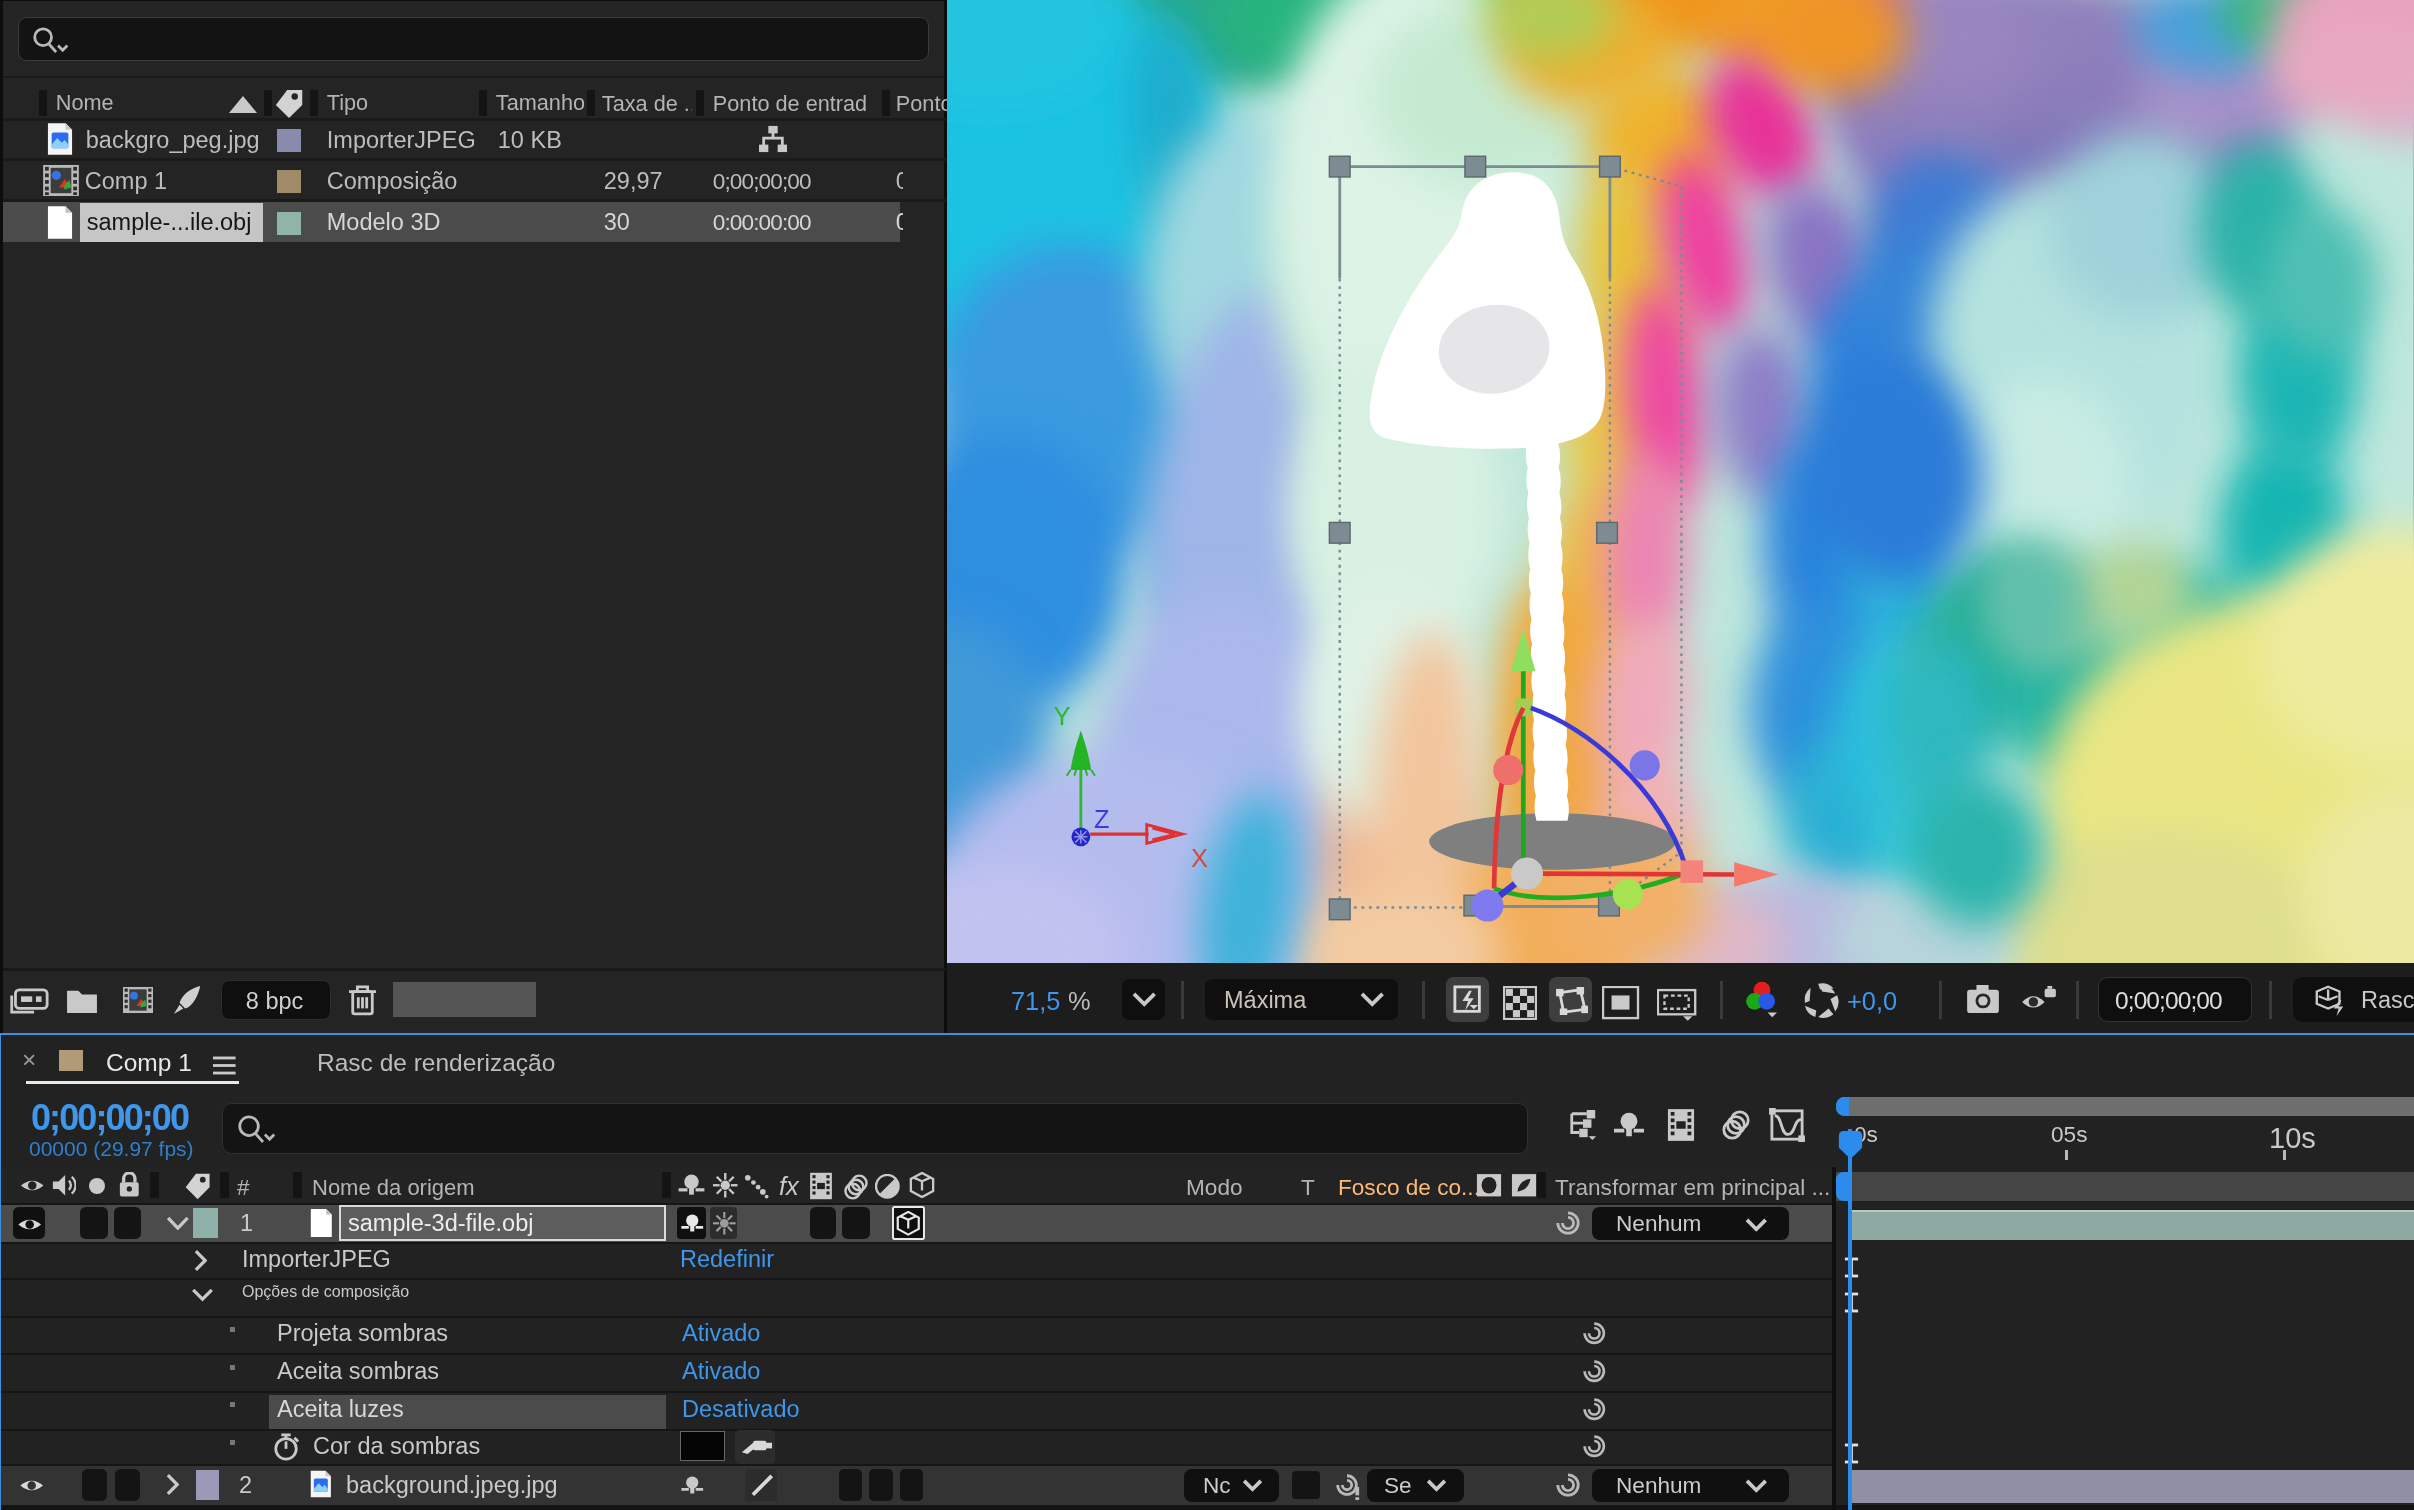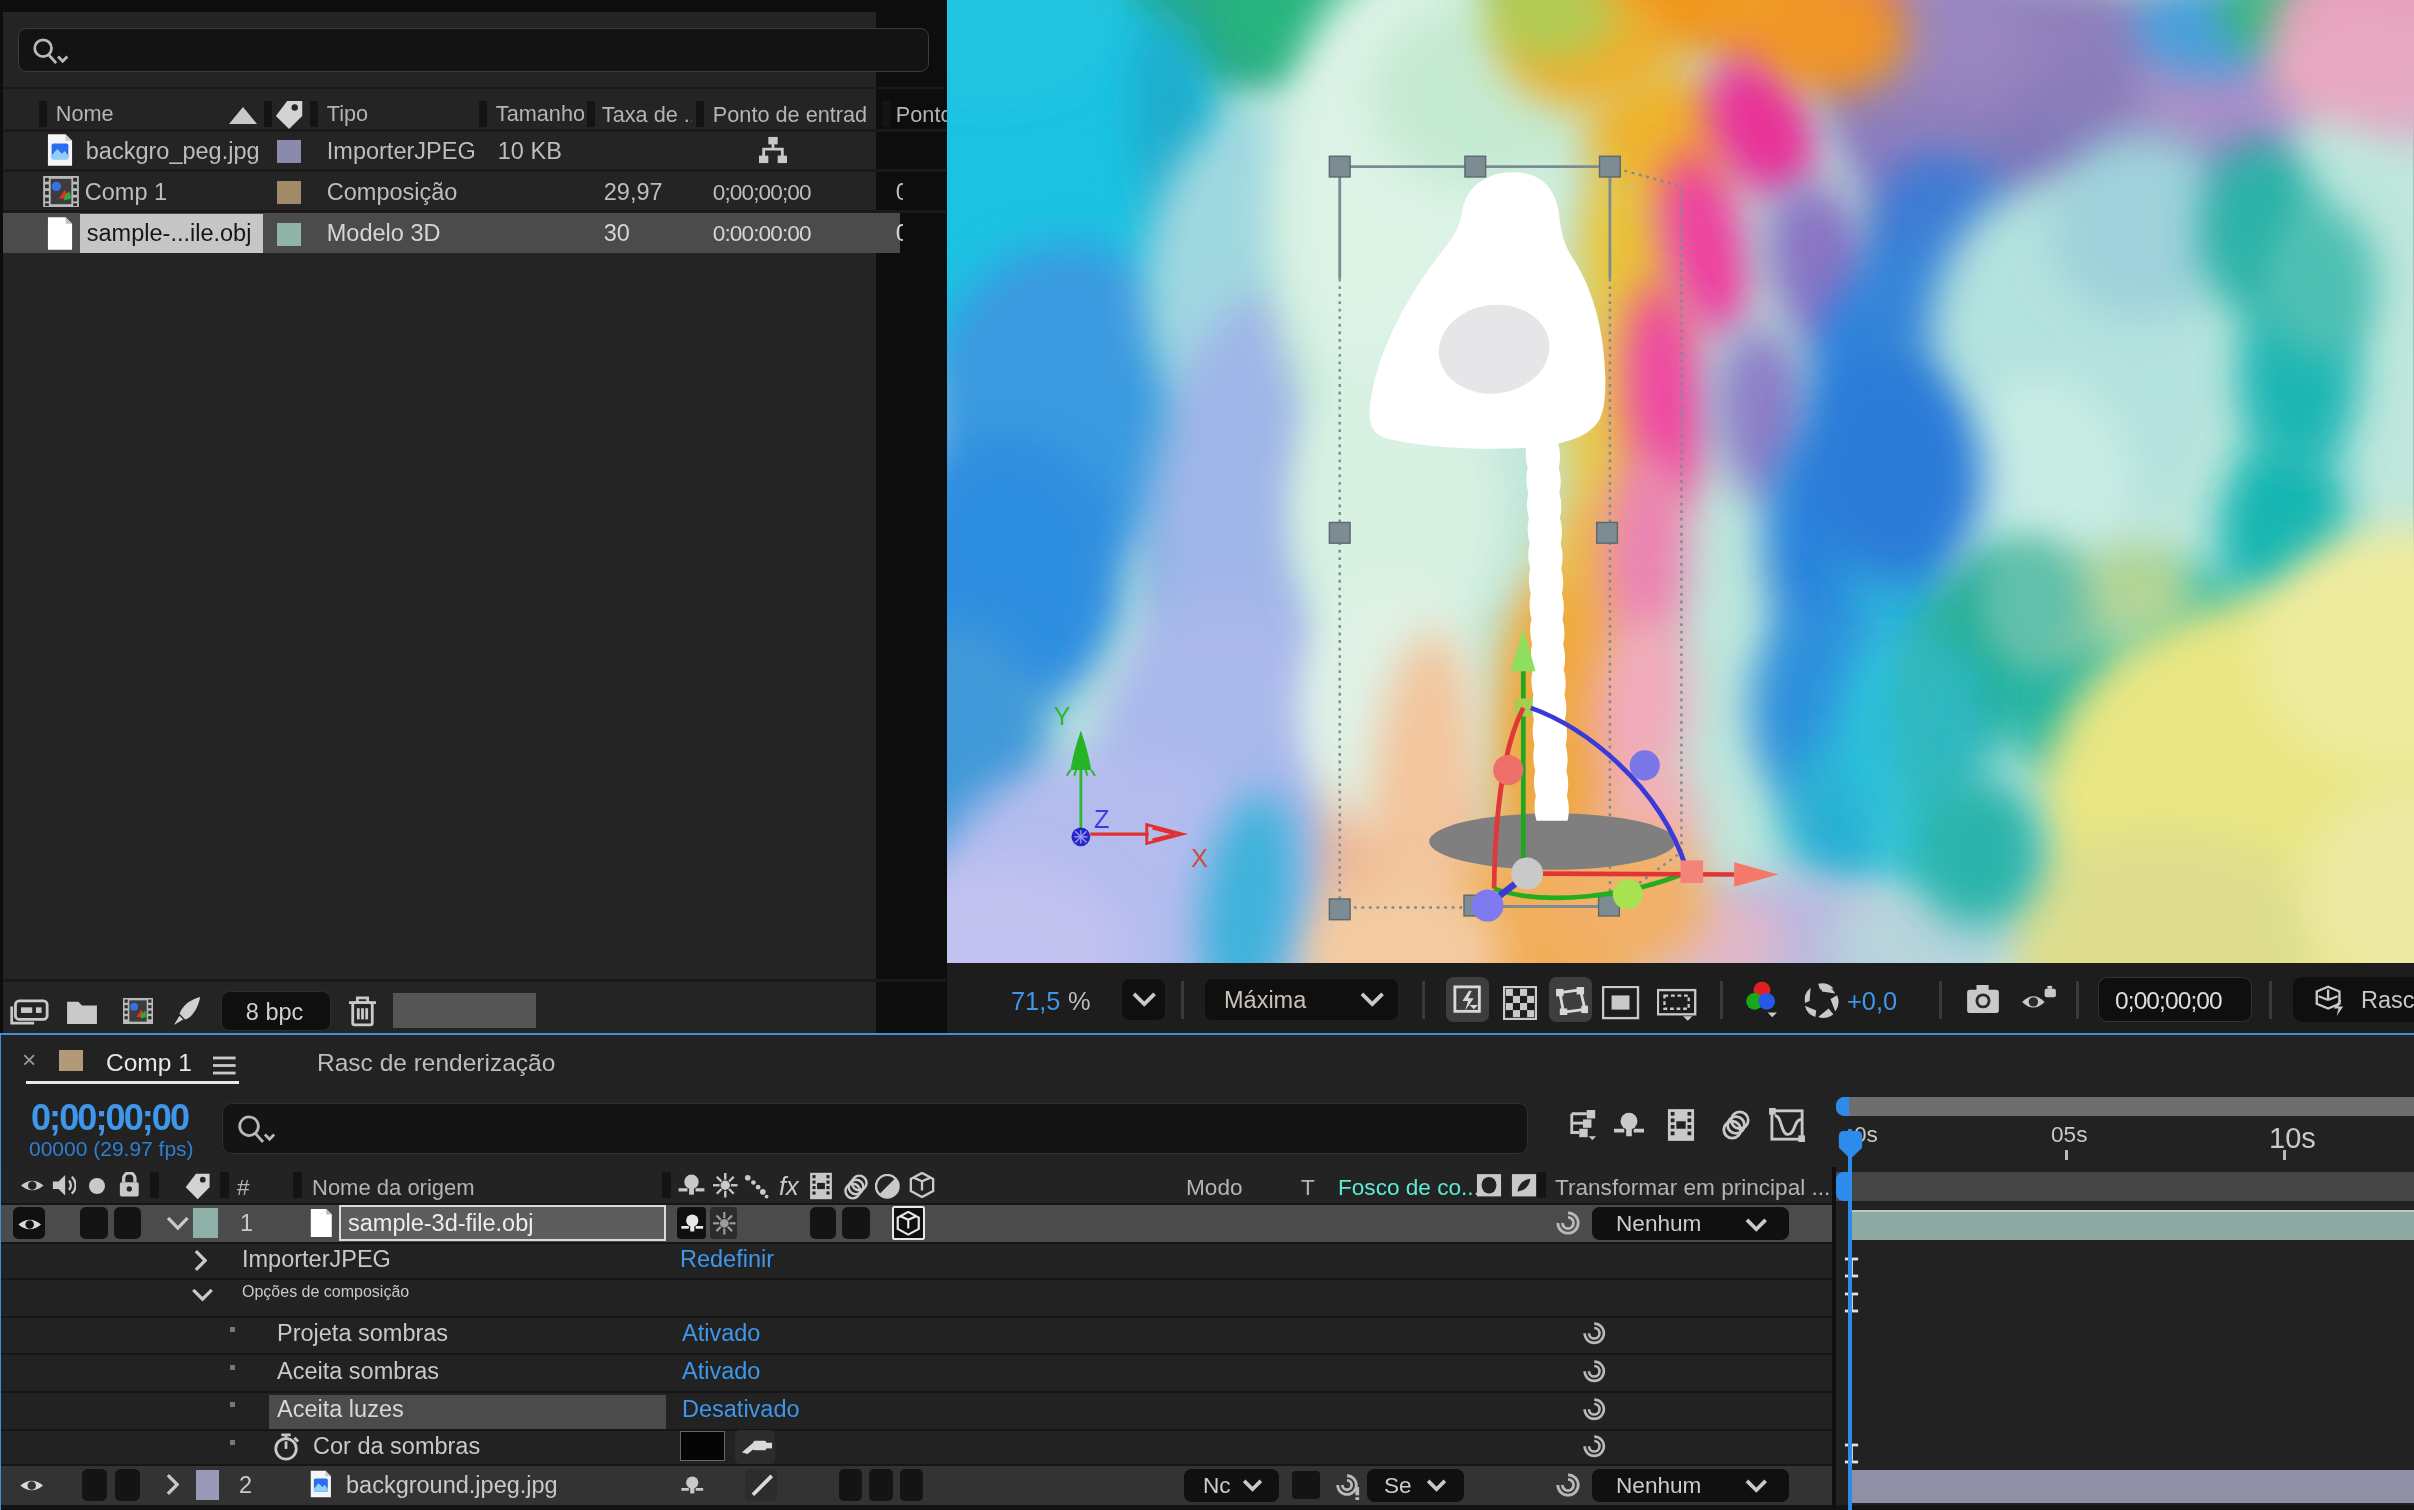--- a/index.html
+++ b/index.html
@@ -2,21 +2,21 @@
 <html style="font-size:15px"><head>
 <meta charset="utf-8">
 <style>
   * { margin:0; padding:0; box-sizing:border-box; }
   html,body { width:2414px; height:1510px; background:#141414; overflow:hidden; }
   body { font-family:"Liberation Sans", sans-serif; color:#c8c8c8; }
   .abs { position:absolute; }
   #root { position:relative; width:2414px; height:1510px; background:#0d0d0d; }
 
   
-  #proj { left:2.8px; top:12px; width:873px; height:1034px; background:#242424;padding-left:48px; }
+  #proj { left:2.8px; top:1px; width:941px; height:1034px; background:#242424;padding-left:48px; }
   #psearch { left:15px; top:16px; width:911px; height:44px; background:#131313; border:1.9px solid #3c3c3c; border-radius:8.5px; }
   .hdrtxt { position:absolute; font-size:21.7px; color:#b4b4b4; white-space:nowrap; overflow:hidden; }
   .sep { position:absolute; width:8.5px; background:#141414; }
   .cell { position:absolute; font-size:23.5px; color:#bdbdbd; white-space:nowrap; }
   .swatch { position:absolute; width:24.5px; height:22.6px; }
 
   
   #tl { left:0; top:1033px; width:2414px; height:477px; background:#222222; border-top:2.8px solid #3e8fdd; border-left:1.9px solid #3e8fdd; }
   .blue { color:#3e97ea; }
   .rowline { position:absolute; left:0; width:1831px; height:1.9px; background:#161616; }
@@ -577,21 +577,21 @@
     <svg class="abs" style="left:874px;top:139px" width="24.5" height="24.5" viewBox="0 0 26 26">
       <circle cx="13" cy="13" r="12" fill="none" stroke="#c9c9c9" stroke-width="2.5"></circle>
       <path d="M13 1 a12 12 0 0 1 0 24 Z" fill="#c9c9c9" transform="rotate(45 13 13)"></path>
     </svg>
     <svg class="abs" style="left:908px;top:137px" width="26" height="26" viewBox="0 0 28 28">
       <path d="M14 1 L26 7.5 L26 20.5 L14 27 L2 20.5 L2 7.5 Z" fill="none" stroke="#c9c9c9" stroke-width="2.5"></path>
       <path d="M14 10 L14 20 M14 10 L5 6 M14 10 L23 6" stroke="#c9c9c9" stroke-width="2.5" fill="none"></path>
     </svg>
     <div class="abs" style="left:1185px;top:140px;font-size:22.6px;color:#b4b4b4">Modo</div>
     <div class="abs" style="left:1300px;top:140px;font-size:22.6px;color:#b4b4b4">T</div>
-    <div class="abs" style="left:1337px;top:140px;font-size:22.6px;color:#5eead4">Fosco de co...</div>
+    <div class="abs" style="left:1337px;top:140px;font-size:22.6px;color:#fdba74">Fosco de co...</div>
     <svg class="abs" style="left:1475px;top:138px" width="26" height="24.5" viewBox="0 0 28 26">
       <rect x="1" y="1" width="26" height="24" fill="#c9c9c9"></rect>
         <ellipse cx="14" cy="13" rx="8" ry="9" fill="#222222"></ellipse>
     </svg>
     <svg class="abs" style="left:1510px;top:138px" width="26" height="24.5" viewBox="0 0 28 26">
       <rect x="1" y="1" width="26" height="24" fill="#c9c9c9"></rect>
         <path d="M7 20 Q8 8 21 6 Q19 18 7 20 Z" fill="#222222"></path>
     </svg>
     <div class="sep" style="left:1536px;top:137px;height:26px"></div>
     <div class="abs" style="left:1554px;top:140px;font-size:22.6px;color:#b4b4b4">Transformar em principal ...</div>

